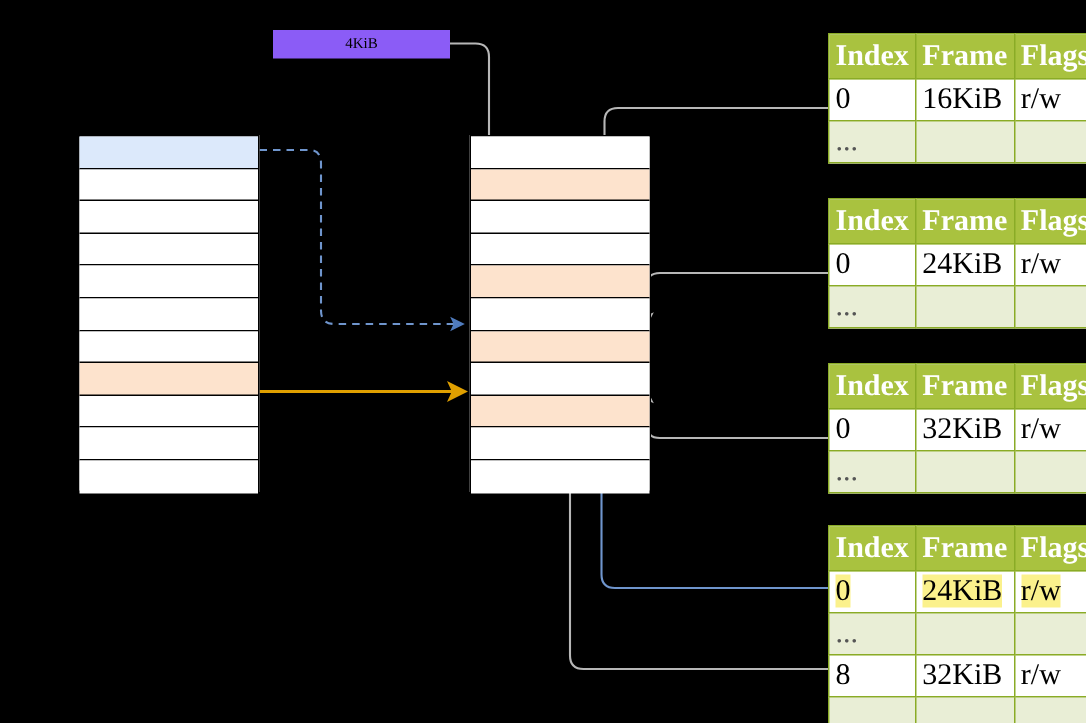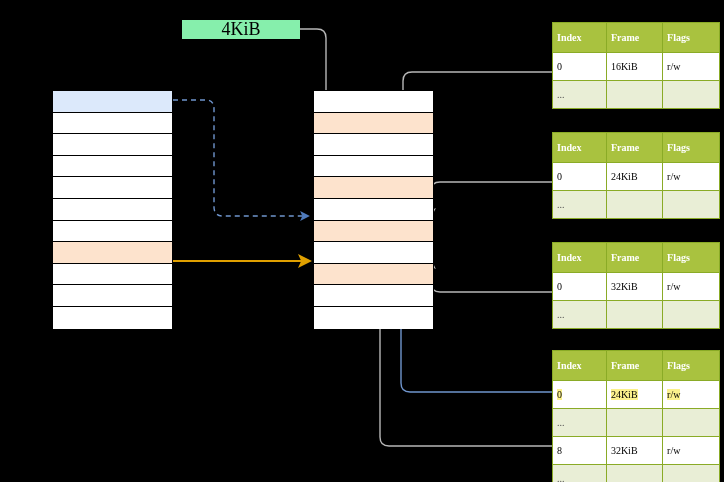--- a/index.html
+++ b/index.html
@@ -9,28 +9,28 @@
   svg.links{position:absolute;left:0;top:0;width:724px;height:482px;pointer-events:none;}
 
   
   .col{position:absolute;border:1px solid #000;box-sizing:border-box;background:#fff;}
   .cell{box-sizing:border-box;border-bottom:1px solid #000;background:#fff;height:21.6px;}
   .cell:last-child{border-bottom:none;}
   .cell.blue{background:#dce9fb;}
   .cell.orange{background:#fde3cd;}
 
   
-  .chip{position:absolute;background:#86efac;border:none;color:#000;
-        font-size:18px;line-height:19px;text-align:center;}
+  .chip{position:absolute;background:#8b5cf6;border:none;color:#000;
+        font-size:10px;line-height:19px;text-align:center;}
 
   
   .ptable{position:absolute;border-collapse:collapse;background:#fff;
           border:1px solid #8aab26;box-sizing:border-box;}
   .ptable td,.ptable th{border:1px solid #8aab26;box-sizing:border-box;
-        font-size:10px;padding:1px 4px;text-align:left;font-weight:normal;color:#000;}
+        font-size:20px;padding:1px 4px;text-align:left;font-weight:normal;color:#000;}
   .ptable th{background:#a9c23f;color:#fff;font-weight:bold;height:30px;}
   .ptable td{height:28px;background:#fff;}
   .ptable tr.ellipsis td{background:#e9eed6;color:#555;}
   .hlmark{background:#fbf18c;}
   .c-index{width:58px;}
   .c-frame{width:60px;}
   .c-flags{width:62px;}
 </style>
 </head>
 <body>

